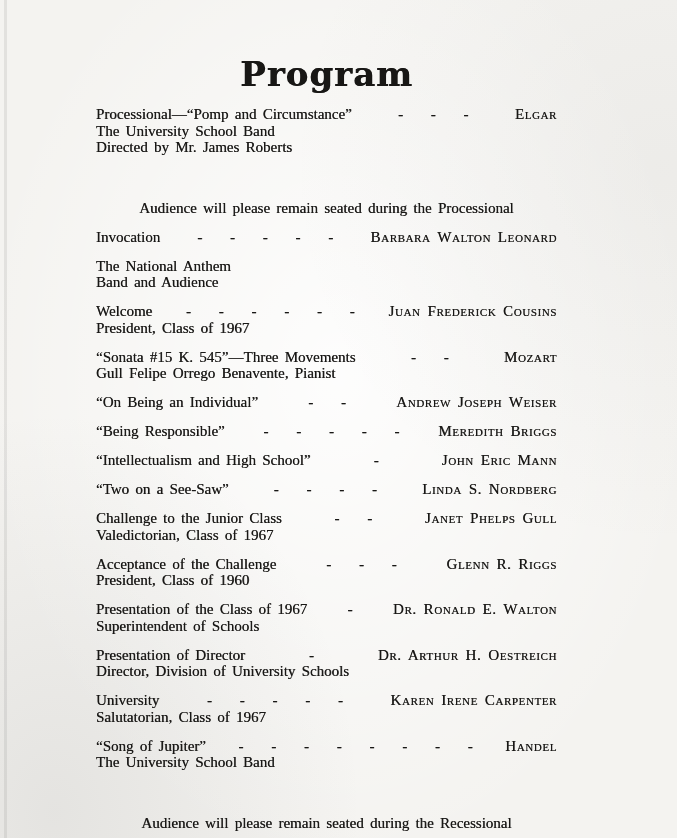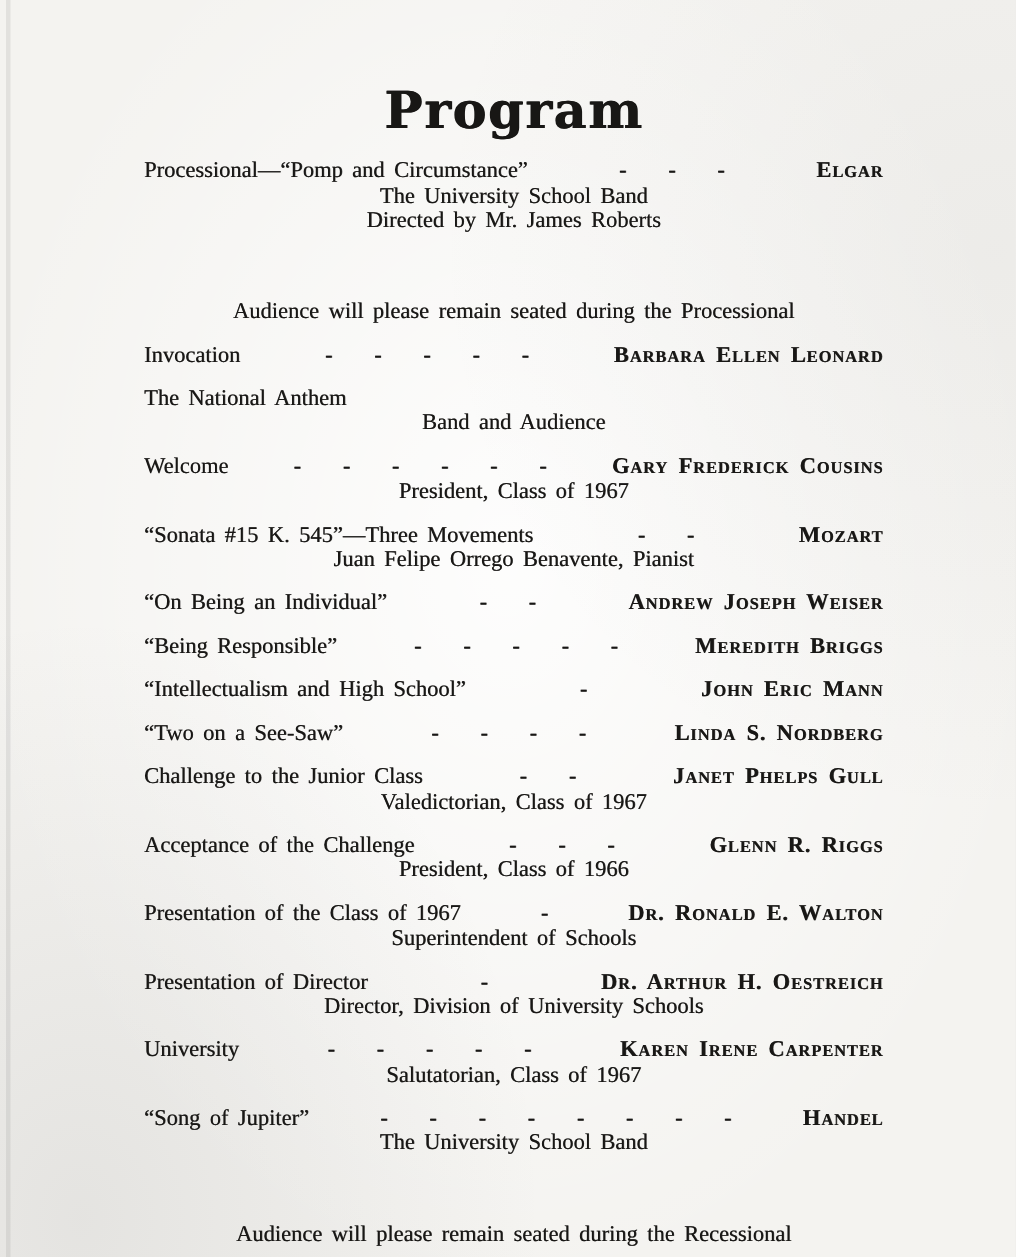--- a/index.html
+++ b/index.html
@@ -5,21 +5,21 @@
   html, body { margin: 0; padding: 0; }
   body {
     width: 677px; height: 838px;
     background: #e8e7e4;
     font-family: "Liberation Serif", "DejaVu Serif", serif;
   }
   .page {
     position: relative;
     width: 677px; height: 838px;
     box-sizing: border-box;
-    padding: 54px 88px 0 96px;
+    padding: 54px 120px 0 96px;
     background:
       radial-gradient(ellipse at 8% 97%, rgba(90,90,88,0.10), transparent 35%),
       radial-gradient(ellipse at 98% 20%, rgba(120,120,118,0.06), transparent 40%),
       radial-gradient(ellipse at 50% 45%, rgba(255,255,255,0.85), transparent 75%),
       #f4f3f0;
     color: #181715;
     overflow: hidden;
   }
   .page::before {
     
@@ -52,23 +52,23 @@
     word-spacing: 24px;
     font-weight: bold;
     padding: 0 10px;
     white-space: nowrap;
     overflow: hidden;
   }
   .name {
     white-space: nowrap;
     font-variant: small-caps;
     letter-spacing: 0.6px;
-    font-weight: 700;
-  }
-  .sub { text-align: center; }
+    font-weight: 400;
+  }
+  .sub { }
   .notice { text-align: center; margin-top: 44px; }
 </style>
 </head>
 <body>
 
 <div class="page">
   <h1 class="title">Program</h1>
 
   <div class="doc">
 
@@ -81,47 +81,47 @@
       <div class="sub">The University School Band</div>
       <div class="sub">Directed by Mr. James Roberts</div>
     </div>
 
     <div class="notice">Audience will please remain seated during the Processional</div>
 
     <div class="entry">
       <div class="row">
         <span class="label">Invocation</span>
         <span class="leader">- - - - -</span>
-        <span class="name">Barbara Ellen Leonard</span>
+        <span class="name">Barbara Walton Leonard</span>
       </div>
     </div>
 
     <div class="entry">
       <div class="row">
         <span class="label">The National Anthem</span>
       </div>
       <div class="sub">Band and Audience</div>
     </div>
 
     <div class="entry">
       <div class="row">
         <span class="label">Welcome</span>
         <span class="leader">- - - - - -</span>
-        <span class="name">Gary Frederick Cousins</span>
+        <span class="name">Juan Frederick Cousins</span>
       </div>
       <div class="sub">President, Class of 1967</div>
     </div>
 
     <div class="entry">
       <div class="row">
         <span class="label">“Sonata #15 K. 545”—Three Movements</span>
         <span class="leader">- -</span>
         <span class="name">Mozart</span>
       </div>
-      <div class="sub">Juan Felipe Orrego Benavente, Pianist</div>
+      <div class="sub">Gull Felipe Orrego Benavente, Pianist</div>
     </div>
 
     <div class="entry">
       <div class="row">
         <span class="label">“On Being an Individual”</span>
         <span class="leader">- -</span>
         <span class="name">Andrew Joseph Weiser</span>
       </div>
     </div>
 
@@ -157,21 +157,21 @@
       </div>
       <div class="sub">Valedictorian, Class of 1967</div>
     </div>
 
     <div class="entry">
       <div class="row">
         <span class="label">Acceptance of the Challenge</span>
         <span class="leader">- - -</span>
         <span class="name">Glenn R. Riggs</span>
       </div>
-      <div class="sub">President, Class of 1966</div>
+      <div class="sub">President, Class of 1960</div>
     </div>
 
     <div class="entry">
       <div class="row">
         <span class="label">Presentation of the Class of 1967</span>
         <span class="leader">-</span>
         <span class="name">Dr. Ronald E. Walton</span>
       </div>
       <div class="sub">Superintendent of Schools</div>
     </div>

